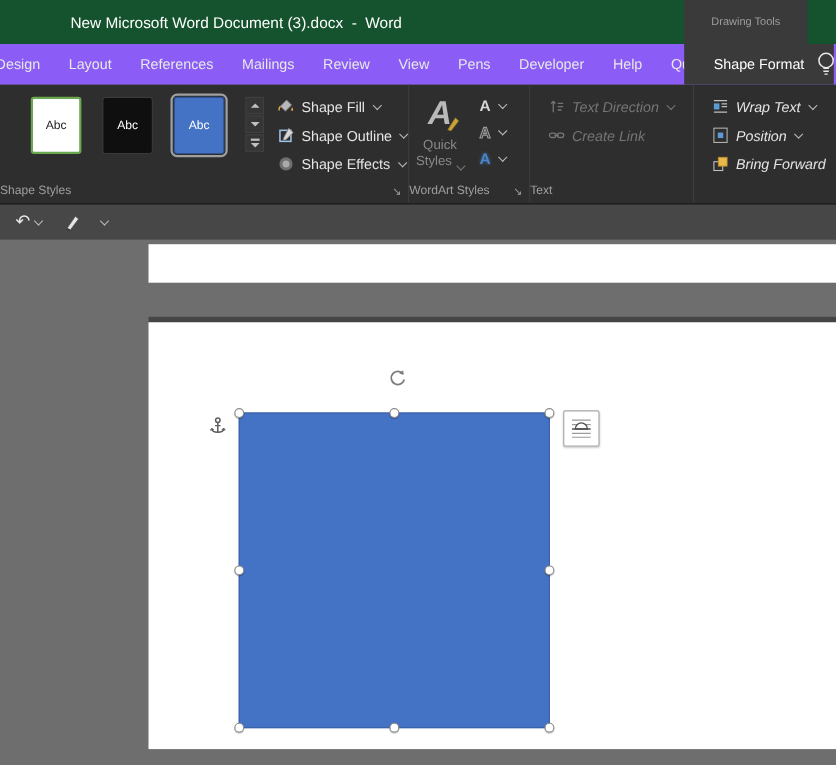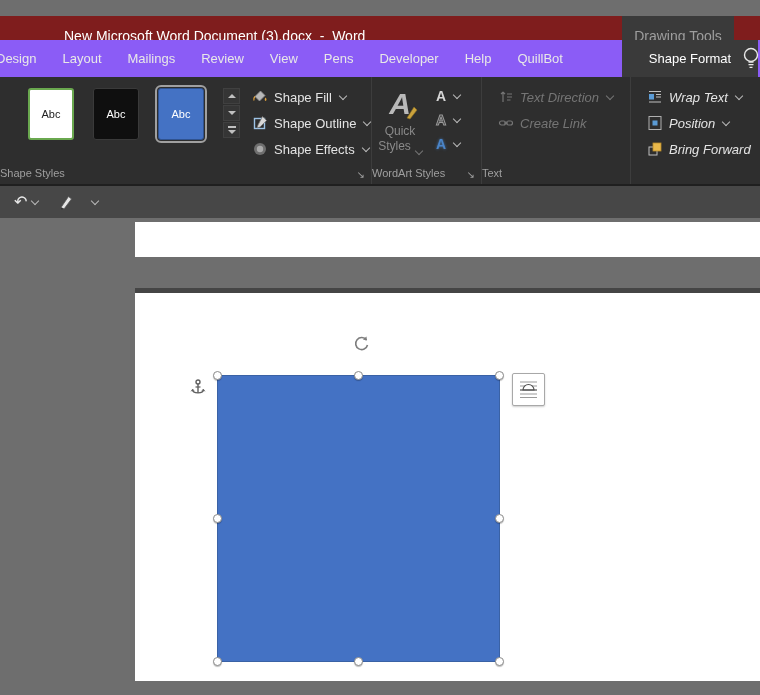--- a/index.html
+++ b/index.html
@@ -1,22 +1,22 @@
 <!DOCTYPE html>
 <html><head>
 <meta charset="utf-8">
 <style>
   html,body{margin:0;padding:0;}
   body{width:760px;height:695px;overflow:hidden;font-family:"Liberation Sans",sans-serif;}
   .app{position:relative;width:760px;height:695px;background:#6e6e6e;overflow:hidden;}
 
   
-  .titlebar{position:absolute;left:0;top:16px;width:760px;height:40px;background:#7f1d1d;}
+  .titlebar{position:absolute;left:0;top:0;width:760px;height:40px;background:#14532d;}
   .title-text{position:absolute;left:64px;top:0;line-height:40px;color:#ffffff;font-size:14px;white-space:pre;}
-  .drawing-tools{position:absolute;left:622px;top:0;width:112px;height:40px;background:#3a3a3a;color:#9e9e9e;font-size:14px;display:flex;align-items:center;justify-content:center;}
+  .drawing-tools{position:absolute;left:622px;top:0;width:112px;height:40px;background:#3a3a3a;color:#9e9e9e;font-size:10px;display:flex;align-items:center;justify-content:center;}
 
   
   .tabbar{position:absolute;left:0;top:40px;width:760px;height:37px;background:#8b5cf6;display:flex;overflow:hidden;}
   .tab{padding:0 13px;line-height:37px;color:#e8e8e8;font-size:13px;white-space:nowrap;}
   .tab.first{margin-left:-17px;}
   .tab.active{position:absolute;left:622px;top:0;width:136px;padding:0;text-align:center;background:#3a3a3a;color:#ffffff;}
   .bulb{position:absolute;right:0px;top:46px;width:20px;height:26px;}
 
   
   .ribbon{position:absolute;left:0;top:77px;width:760px;height:107px;background:#2e2e2e;display:flex;box-sizing:border-box;}
@@ -95,20 +95,21 @@
 <div class="app">
 
   <div class="titlebar">
     <span class="title-text">New Microsoft Word Document (3).docx  -  Word</span>
     <div class="drawing-tools">Drawing Tools</div>
   </div>
 
   <div class="tabbar">
     <span class="tab first">Design</span>
     <span class="tab">Layout</span>
+    <span class="tab">References</span>
     <span class="tab">Mailings</span>
     <span class="tab">Review</span>
     <span class="tab">View</span>
     <span class="tab">Pens</span>
     <span class="tab">Developer</span>
     <span class="tab">Help</span>
     <span class="tab">QuillBot</span>
     <span class="tab active">Shape Format</span>
   </div>
   <svg class="bulb" viewBox="0 0 20 26">

